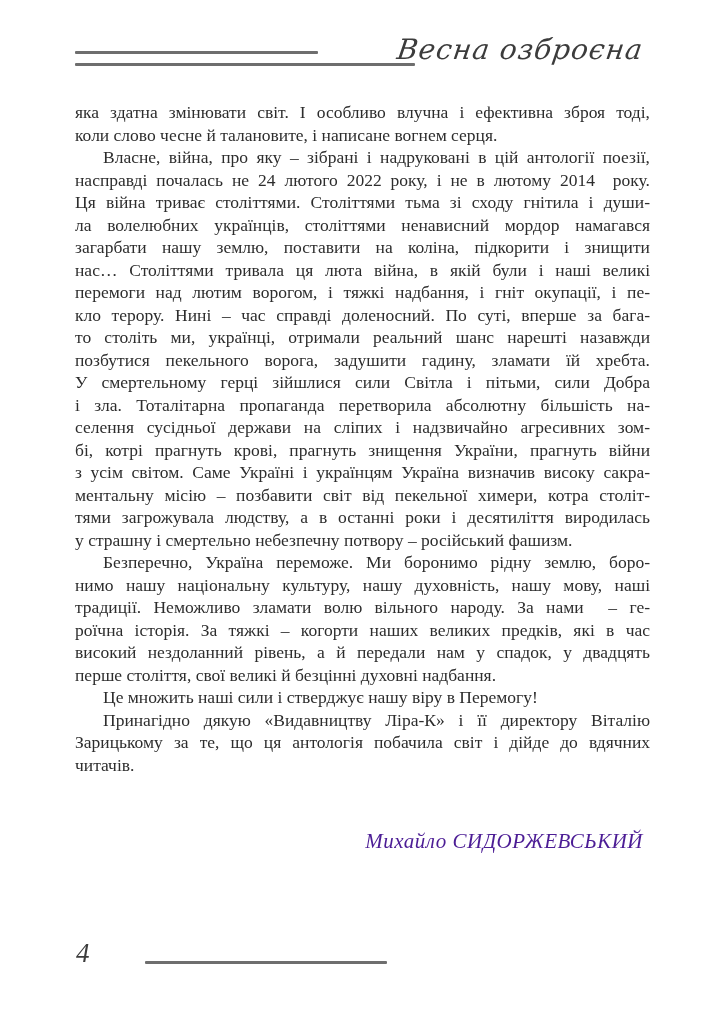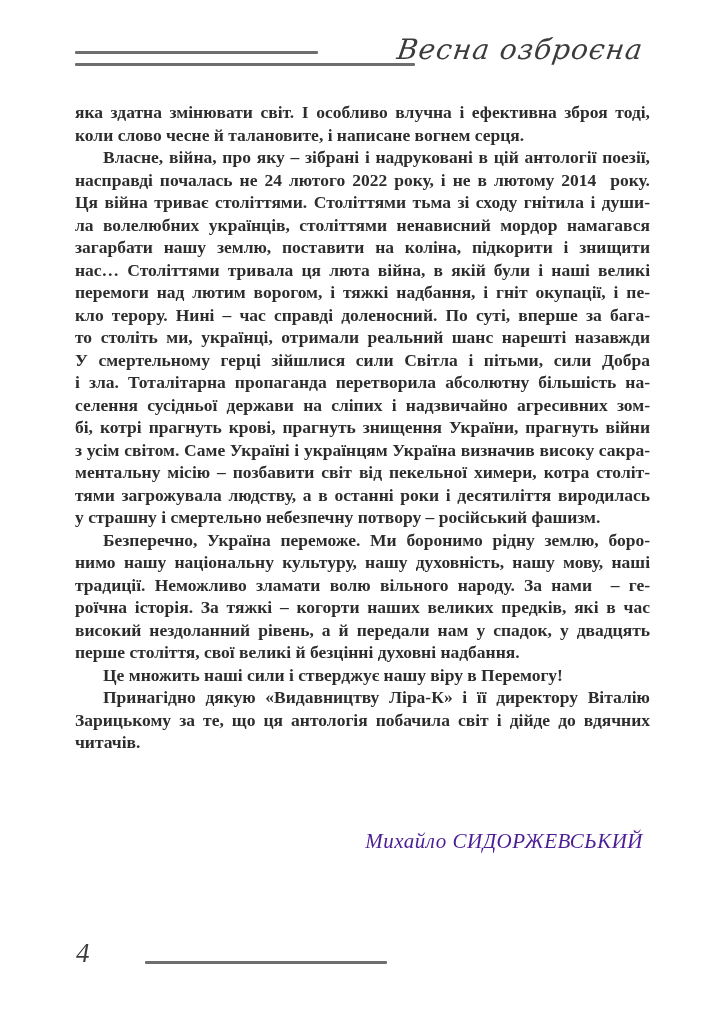--- a/index.html
+++ b/index.html
@@ -61,32 +61,33 @@
 <body>
 
 <div class="page">
 
   <div class="header">
     <div class="rule rule-short" style="background: rgb(110, 110, 110);"></div>
     <div class="rule rule-long" style="background: rgb(110, 110, 110);"></div>
     <div class="running-title" style="color: rgb(60, 60, 60);">Весна озброєна</div>
   </div>
 
-  <div class="body-text" style="color: rgb(45, 45, 45); font-weight: bold;">
+  <div class="body-text" style="color: rgb(45, 45, 45);">
       <div class="line">яка здатна змінювати світ. І особливо влучна і ефективна зброя тоді,</div>
       <div class="line pl">коли слово чесне й талановите, і написане вогнем серця.</div>
       <div class="line ind">Власне, війна, про яку – зібрані і надруковані в цій антології поезії,</div>
       <div class="line">насправді почалась не 24 лютого 2022 року, і не в лютому 2014&nbsp; року.</div>
       <div class="line">Ця війна триває століттями. Століттями тьма зі сходу гнітила і души-</div>
       <div class="line">ла волелюбних українців, століттями ненависний мордор намагався</div>
       <div class="line">загарбати нашу землю, поставити на коліна, підкорити і знищити</div>
       <div class="line">нас… Століттями тривала ця люта війна, в якій були і наші великі</div>
       <div class="line">перемоги над лютим ворогом, і тяжкі надбання, і гніт окупації, і пе-</div>
       <div class="line">кло терору. Нині – час справді доленосний. По суті, вперше за бага-</div>
       <div class="line">то століть ми, українці, отримали реальний шанс нарешті назавжди</div>
+      <div class="line">позбутися пекельного ворога, задушити гадину, зламати їй хребта.</div>
       <div class="line">У смертельному герці зійшлися сили Світла і пітьми, сили Добра</div>
       <div class="line">і зла. Тоталітарна пропаганда перетворила абсолютну більшість на-</div>
       <div class="line">селення сусідньої держави на сліпих і надзвичайно агресивних зом-</div>
       <div class="line">бі, котрі прагнуть крові, прагнуть знищення України, прагнуть війни</div>
       <div class="line">з усім світом. Саме Україні і українцям Україна визначив високу сакра-</div>
       <div class="line">ментальну місію – позбавити світ від пекельної химери, котра століт-</div>
       <div class="line">тями загрожувала людству, а в останні роки і десятиліття виродилась</div>
       <div class="line pl">у страшну і смертельно небезпечну потвору – російський фашизм.</div>
       <div class="line ind">Безперечно, Україна переможе. Ми боронимо рідну землю, боро-</div>
       <div class="line">нимо нашу національну культуру, нашу духовність, нашу мову, наші</div>

